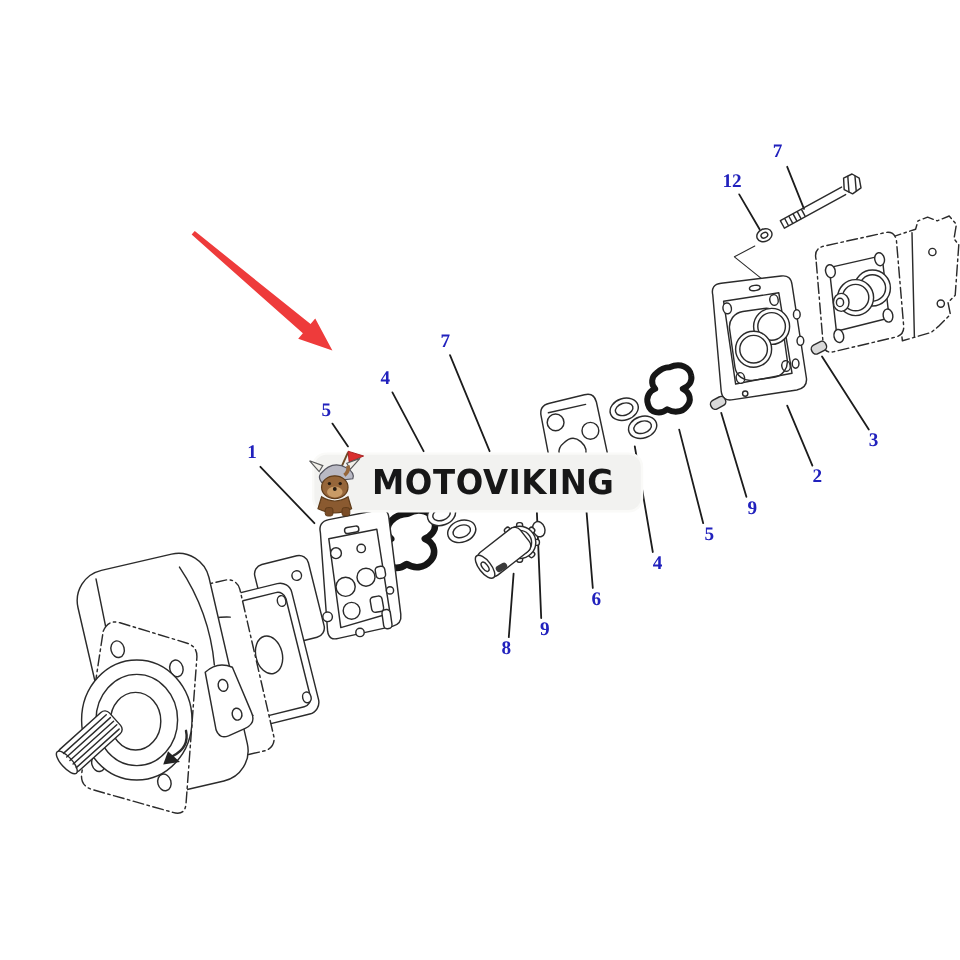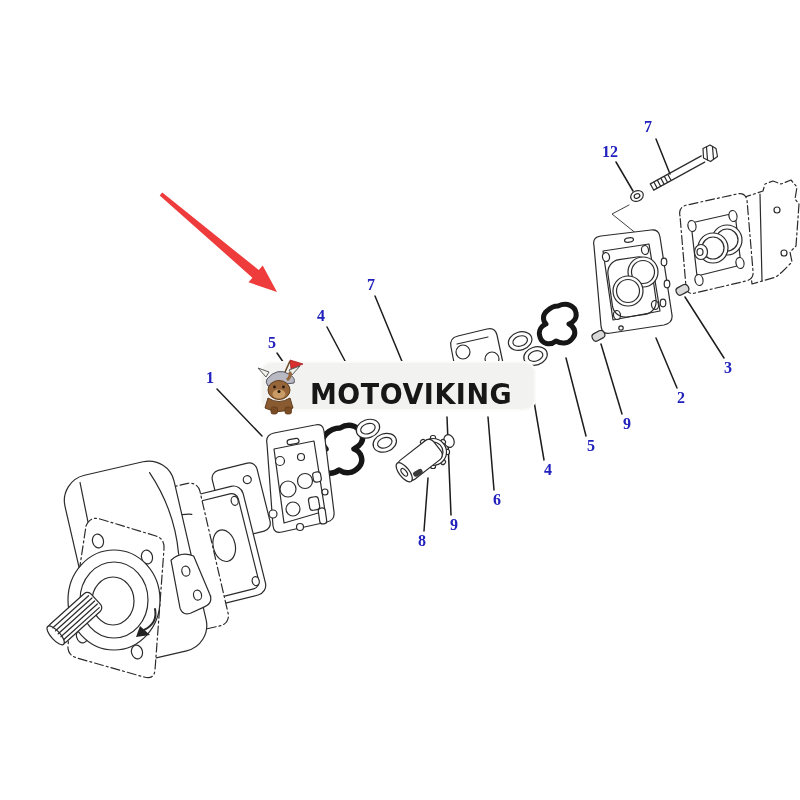--- a/index.html
+++ b/index.html
@@ -1,21 +1,21 @@
 <!DOCTYPE html>
 <html><head>
 <meta charset="utf-8">
 <style>
   html,body{margin:0;padding:0;background:#ffffff;}
   .stage{position:relative;width:800px;height:800px;background:#fff;overflow:hidden;
          font-family:"Liberation Sans",sans-serif;}
   svg.art{position:absolute;left:0;top:0;z-index:1;}
-  .band{position:absolute;left:262px;top:363px;width:272px;height:46px;
+  .band{position:absolute;left:262px;top:379px;width:272px;height:46px;
         background:#f2f2f0;border-radius:10px;z-index:2;
-        box-shadow:0 0 0 2px #fafaf8;display:flex;align-items:flex-end;}
+        box-shadow:0 0 0 2px #fafaf8;display:flex;align-items:center;}
   .mascot{position:absolute;left:-8px;top:-10px;width:58px;height:62px;}
   .wordmark{margin-left:48px;font-family:"DejaVu Sans",sans-serif;font-weight:bold;
             font-size:27px;letter-spacing:0.5px;color:#171717;white-space:nowrap;
             transform:scaleY(1.06);}
   .callout{position:absolute;transform:translate(-50%,-50%);z-index:3;
            font-family:"Liberation Serif",serif;font-weight:bold;font-size:16px;
            color:#2121bd;line-height:1;}
 </style>
 </head>
 <body>

